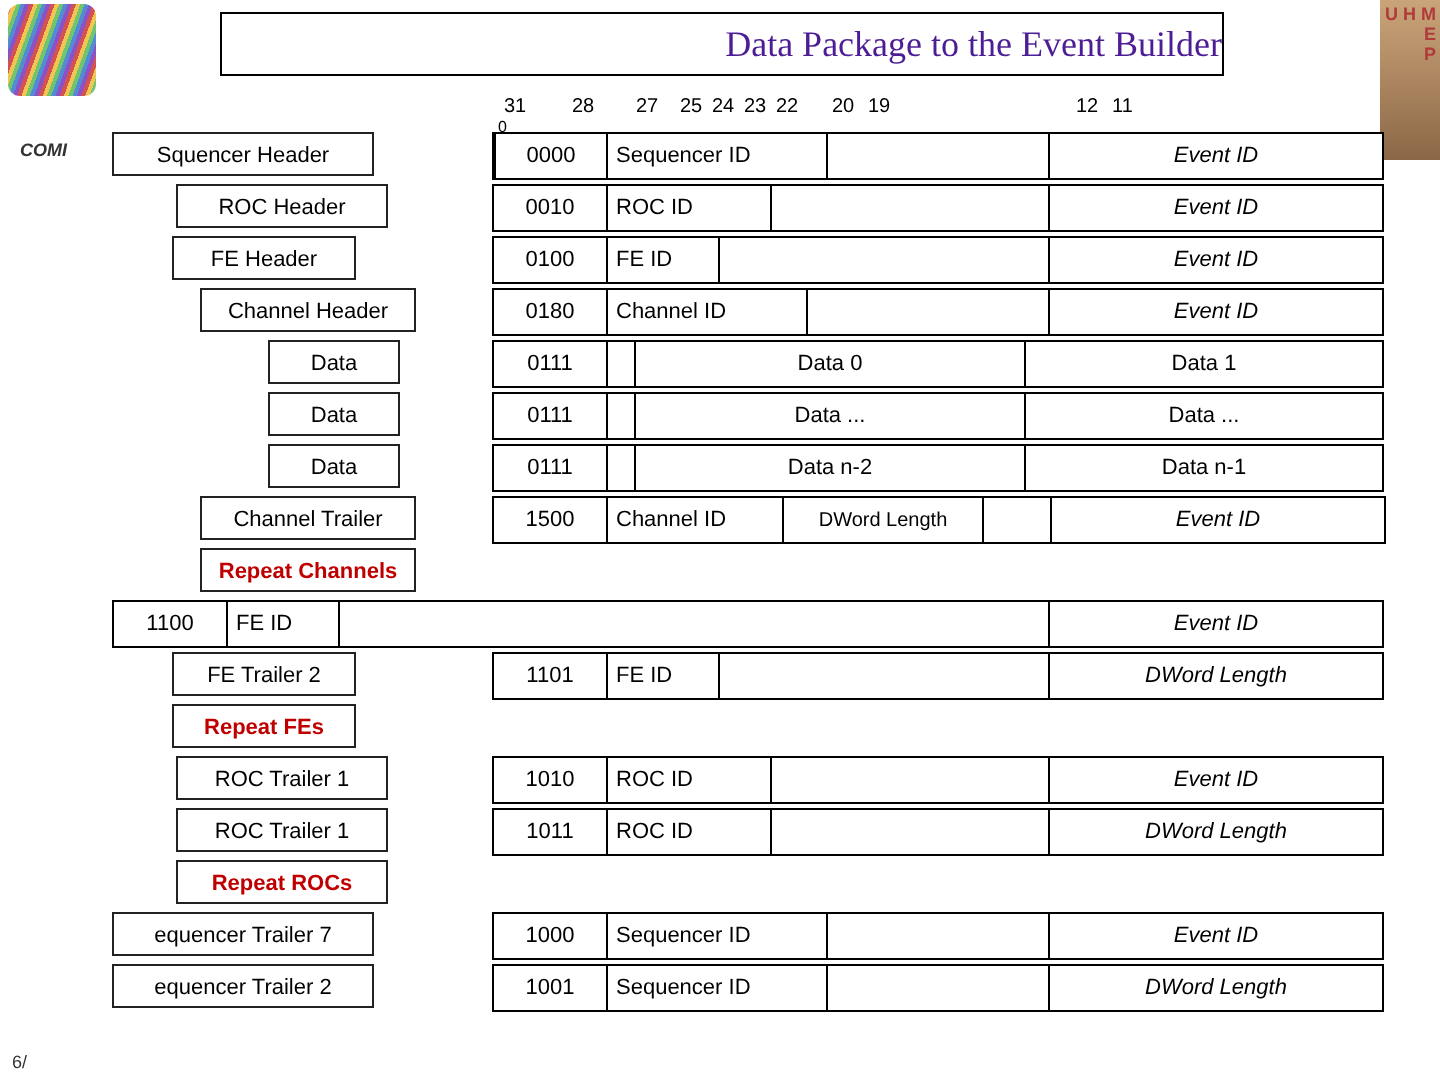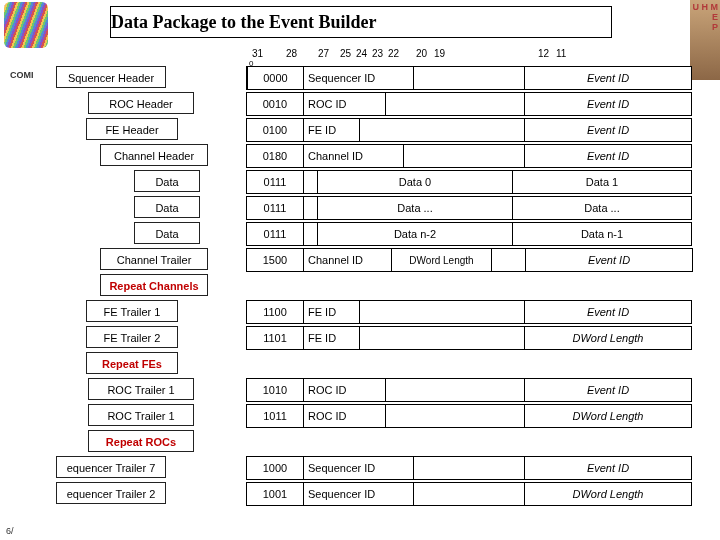--- a/index.html
+++ b/index.html
@@ -37,38 +37,39 @@
     padding: 2px 2px 0 0;
     box-sizing: border-box;
   }
   .bg-uhm div { line-height: 10px; }
   .compass {
     position: absolute;
     left: 10px; top: 70px;
     font-size: 9px;
     font-weight: bold;
     color: #333;
+    font-style: italic;
   }
   .footer {
     position: absolute;
     left: 6px; bottom: 4px;
     font-size: 9px;
     color: #333;
   }
   .title {
     position: absolute;
     left: 110px; top: 6px;
     width: 500px;
     height: 30px;
     border: 1px solid #000;
     background: #fff;
-    text-align: left;
+    text-align: right;
     font-size: 18px;
-    font-weight: bold;
-    color: #000000;
+    font-weight: normal;
+    color: #4c1d95;
     line-height: 30px;
     font-family: "Times New Roman", serif;
   }
 
   .stage {
     position: absolute;
     left: 56px;
     top: 48px;
     width: 636px;
   }
@@ -100,21 +101,21 @@
     height: 22px;
     border: 1px solid #222;
     background: #fff;
     font-size: 11px;
     line-height: 22px;
     text-align: center;
     white-space: nowrap;
     box-sizing: border-box;
     padding: 0 4px;
   }
-  .w0 { left: 0;   width: 110px; }
+  .w0 { left: 0;   width: 131px; }
   .w1 { left: 32px; width: 106px; }
   .w2 { left: 30px; width: 92px; }
   .w3 { left: 44px; width: 108px; }
   .w4 { left: 78px; width: 66px; }
   .red { color: #c00000; font-weight: bold; }
 
   .bitbox {
     flex: 1 1 auto;
     display: flex;
     border: 1px solid #000;
@@ -275,23 +276,20 @@
     </div>
   </div>
 
   <div class="row">
     <div class="labelcol">
         <div class="rowlabel w3 red">Repeat Channels</div>
       </div>
   </div>
 
   <div class="row">
-    <div class="labelcol">
-        <div class="rowlabel w2">FE Trailer 1</div>
-      </div>
     <div class="bitbox">
       <div class="cell code">1100</div>
       <div class="cell midtext" style="flex:0 0 56px">FE ID</div>
       <div class="cell" style="flex:1 1 auto"></div>
       <div class="cell evtid">Event ID</div>
     </div>
   </div>
 
   <div class="row">
     <div class="labelcol">

